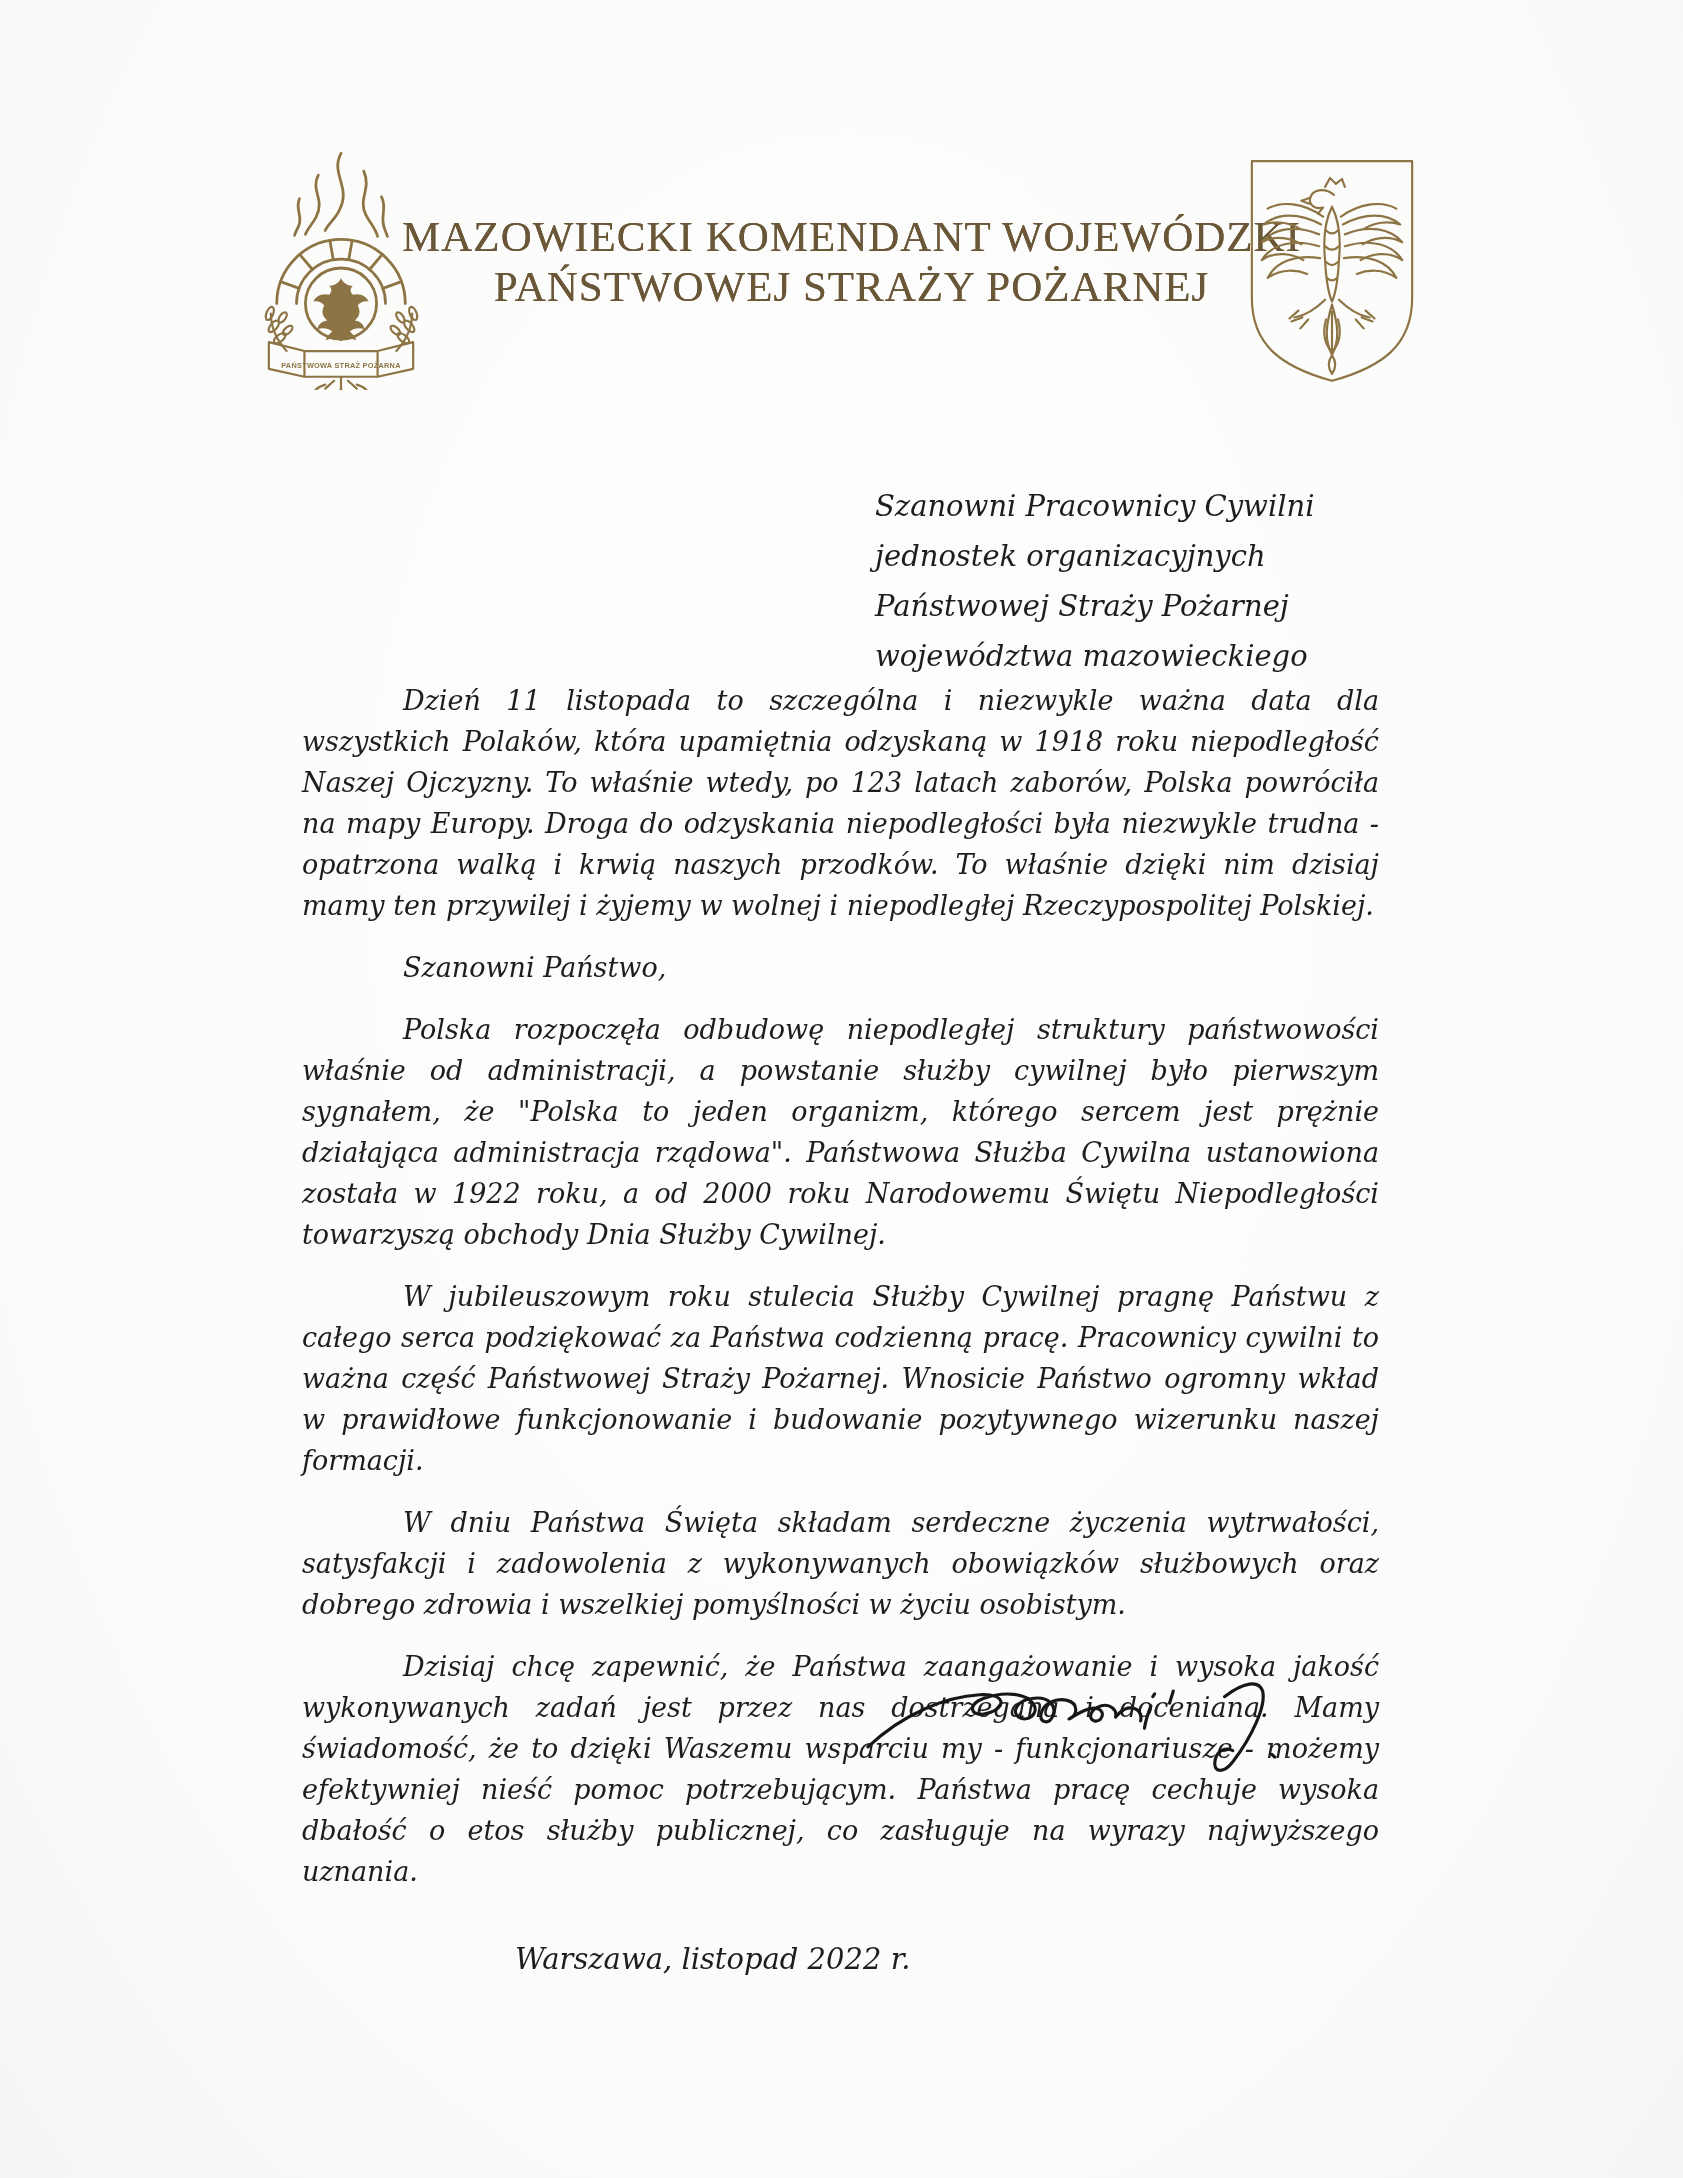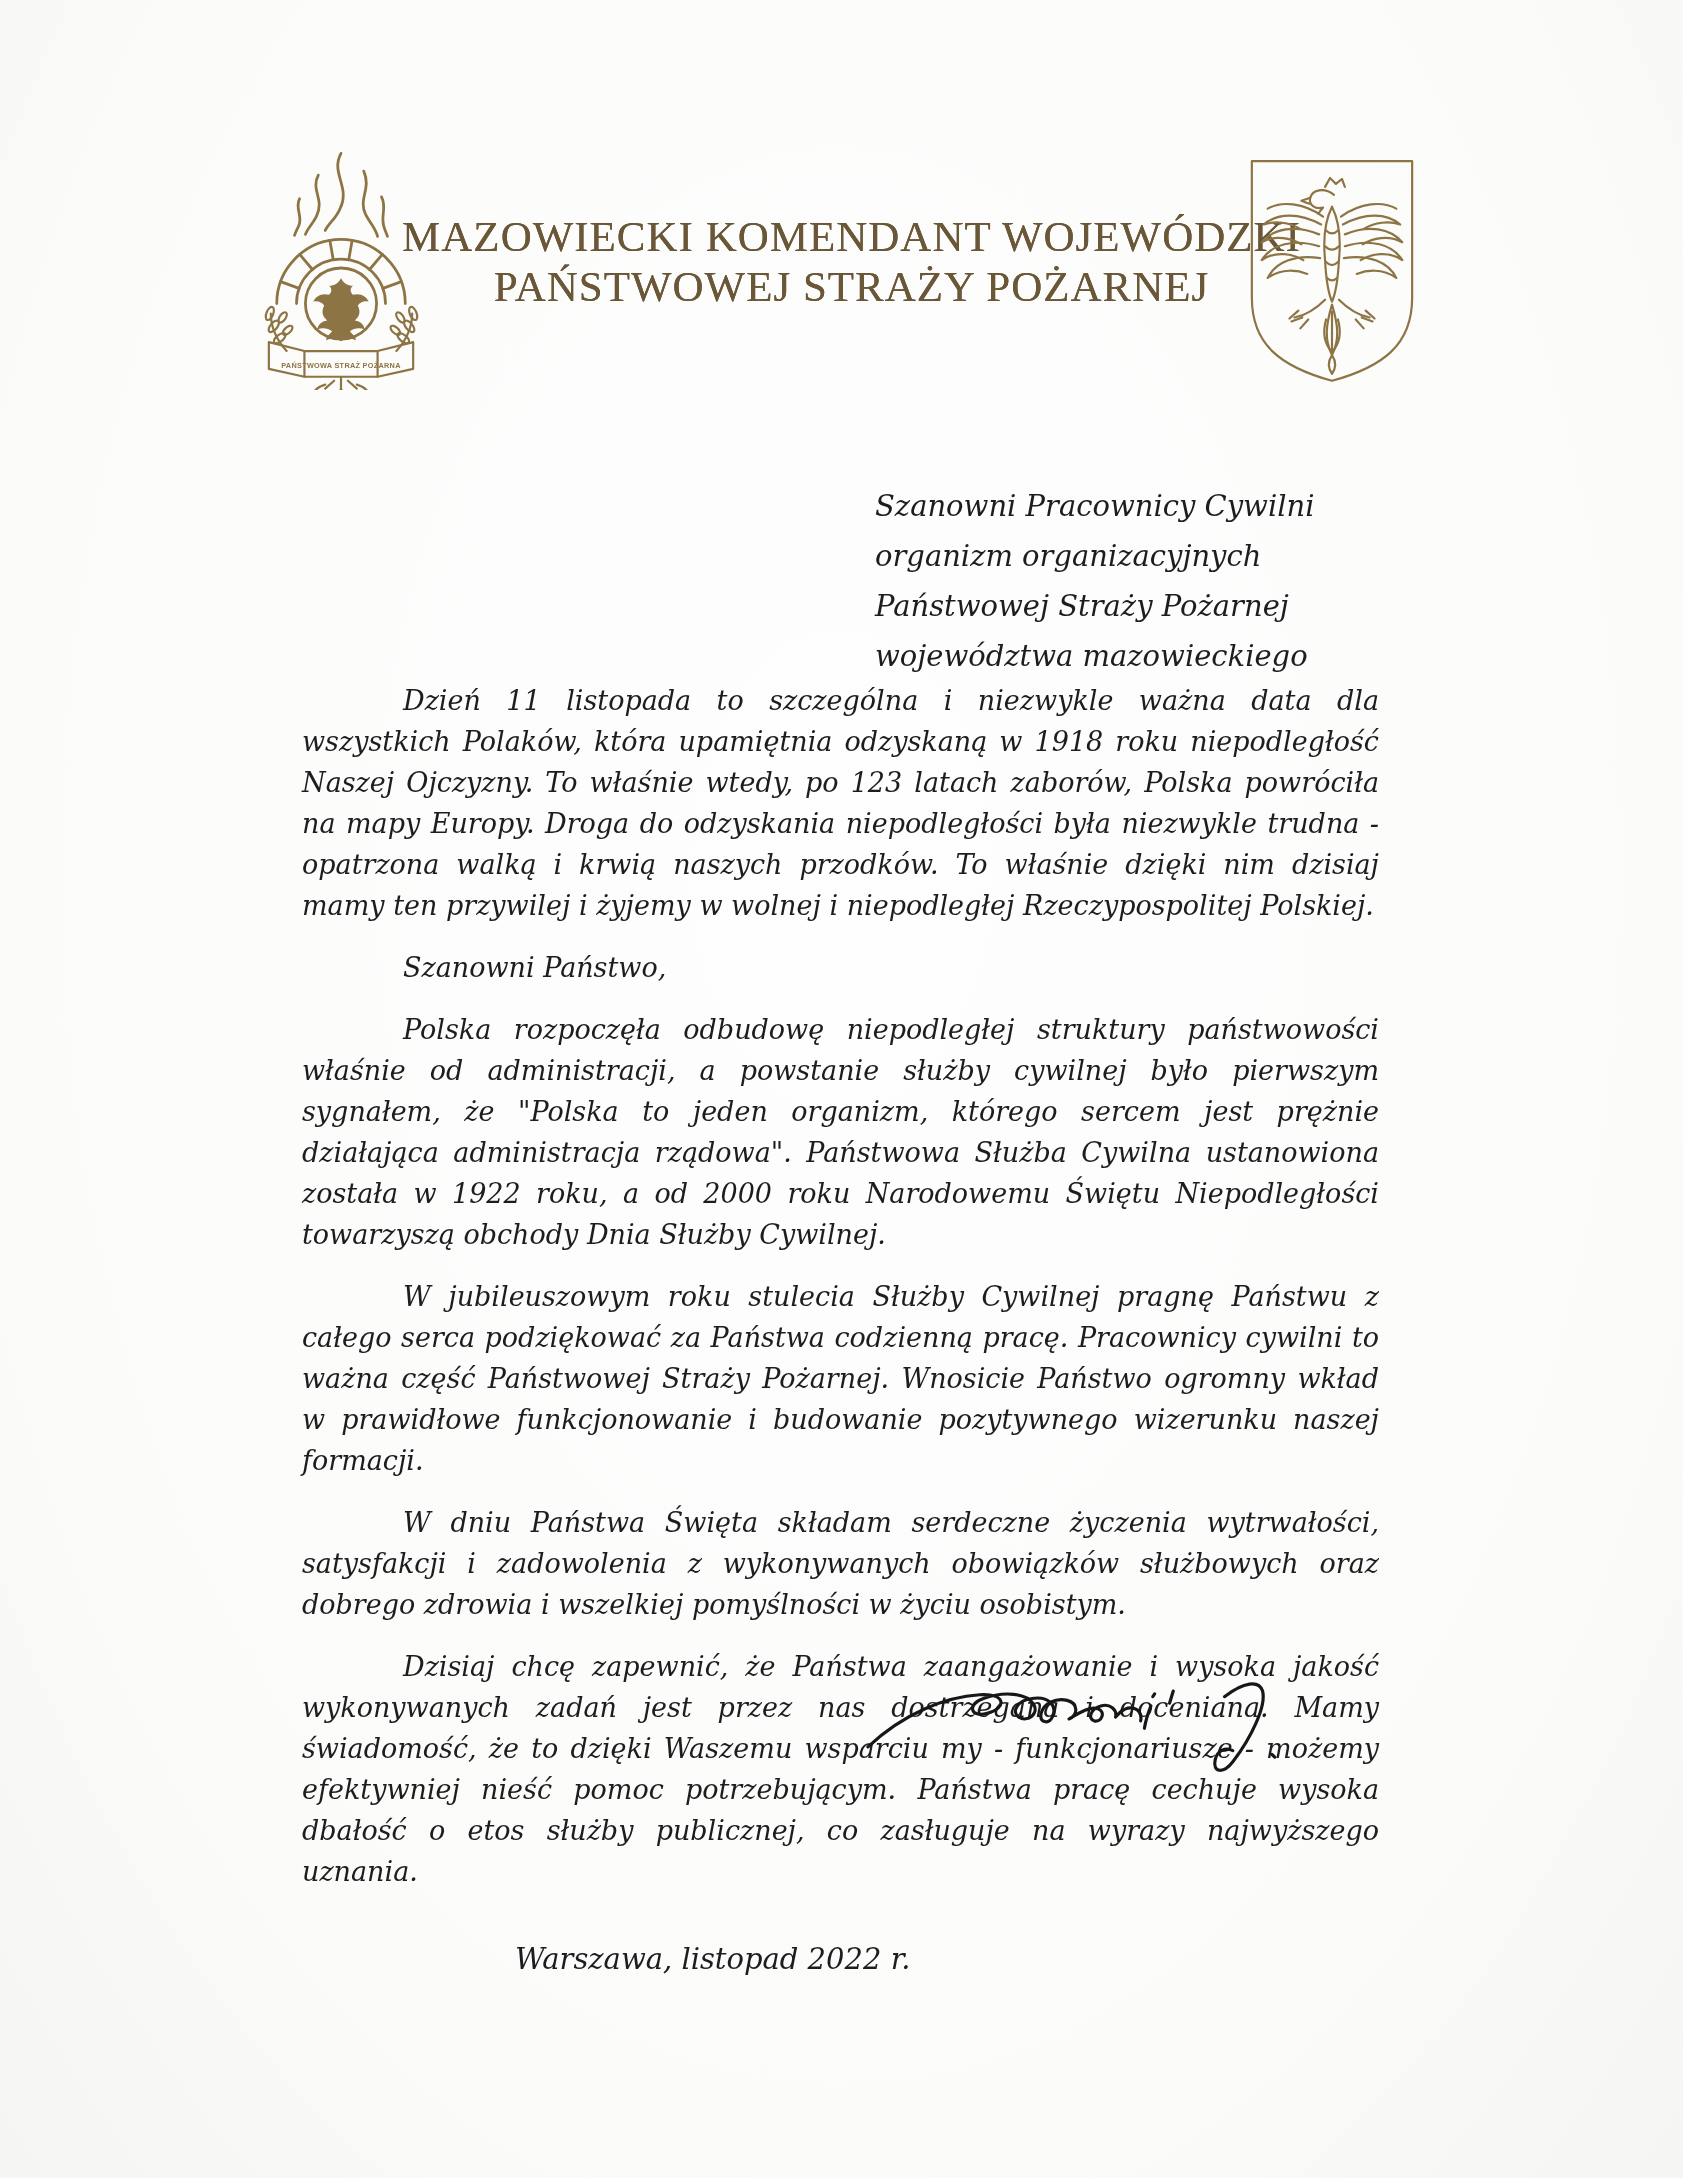--- a/index.html
+++ b/index.html
@@ -144,21 +144,21 @@
 
       <path d="M95,155 C89,175 87,190 95,206 C103,190 101,175 95,155"></path>
       <path d="M95,162 l0,40"></path>
       <path d="M89,170 c-4,14 -2,24 6,33 M101,170 c4,14 2,24 -6,33"></path>
       <path d="M95,206 c-4,6 -4,13 0,19 c4,-6 4,-13 0,-19"></path>
     </g>
   </svg>
 
   <div class="recipient">
     <div>Szanowni Pracownicy Cywilni</div>
-    <div>organizm organizacyjnych</div>
+    <div>jednostek organizacyjnych</div>
     <div>Państwowej Straży Pożarnej</div>
     <div>województwa mazowieckiego</div>
   </div>
 
   <div class="letter-body">
     <p>Dzień 11 listopada to szczególna i niezwykle ważna data dla wszystkich Polaków, która upamiętnia odzyskaną w 1918 roku niepodległość Naszej Ojczyzny. To właśnie wtedy, po 123 latach zaborów, Polska powróciła na mapy Europy. Droga do odzyskania niepodległości była niezwykle trudna - opatrzona walką i krwią naszych przodków.  To właśnie dzięki nim dzisiaj mamy ten przywilej i żyjemy w wolnej i niepodległej Rzeczypospolitej Polskiej.</p>
     <p>Szanowni Państwo,</p>
     <p>Polska rozpoczęła odbudowę niepodległej struktury państwowości właśnie od administracji, a powstanie służby cywilnej było pierwszym sygnałem, że "Polska to jeden organizm, którego sercem jest prężnie działająca administracja rządowa". Państwowa Służba Cywilna ustanowiona została w 1922 roku, a od 2000 roku Narodowemu Świętu Niepodległości towarzyszą obchody Dnia Służby Cywilnej.</p>
     <p>W jubileuszowym roku stulecia Służby Cywilnej pragnę Państwu z całego serca podziękować za Państwa codzienną pracę. Pracownicy cywilni to ważna część Państwowej Straży Pożarnej. Wnosicie Państwo ogromny wkład w prawidłowe funkcjonowanie i budowanie pozytywnego wizerunku naszej formacji.</p>
     <p>W dniu Państwa Święta składam serdeczne życzenia wytrwałości, satysfakcji i zadowolenia z wykonywanych obowiązków służbowych oraz dobrego zdrowia i wszelkiej pomyślności w życiu osobistym.</p>

